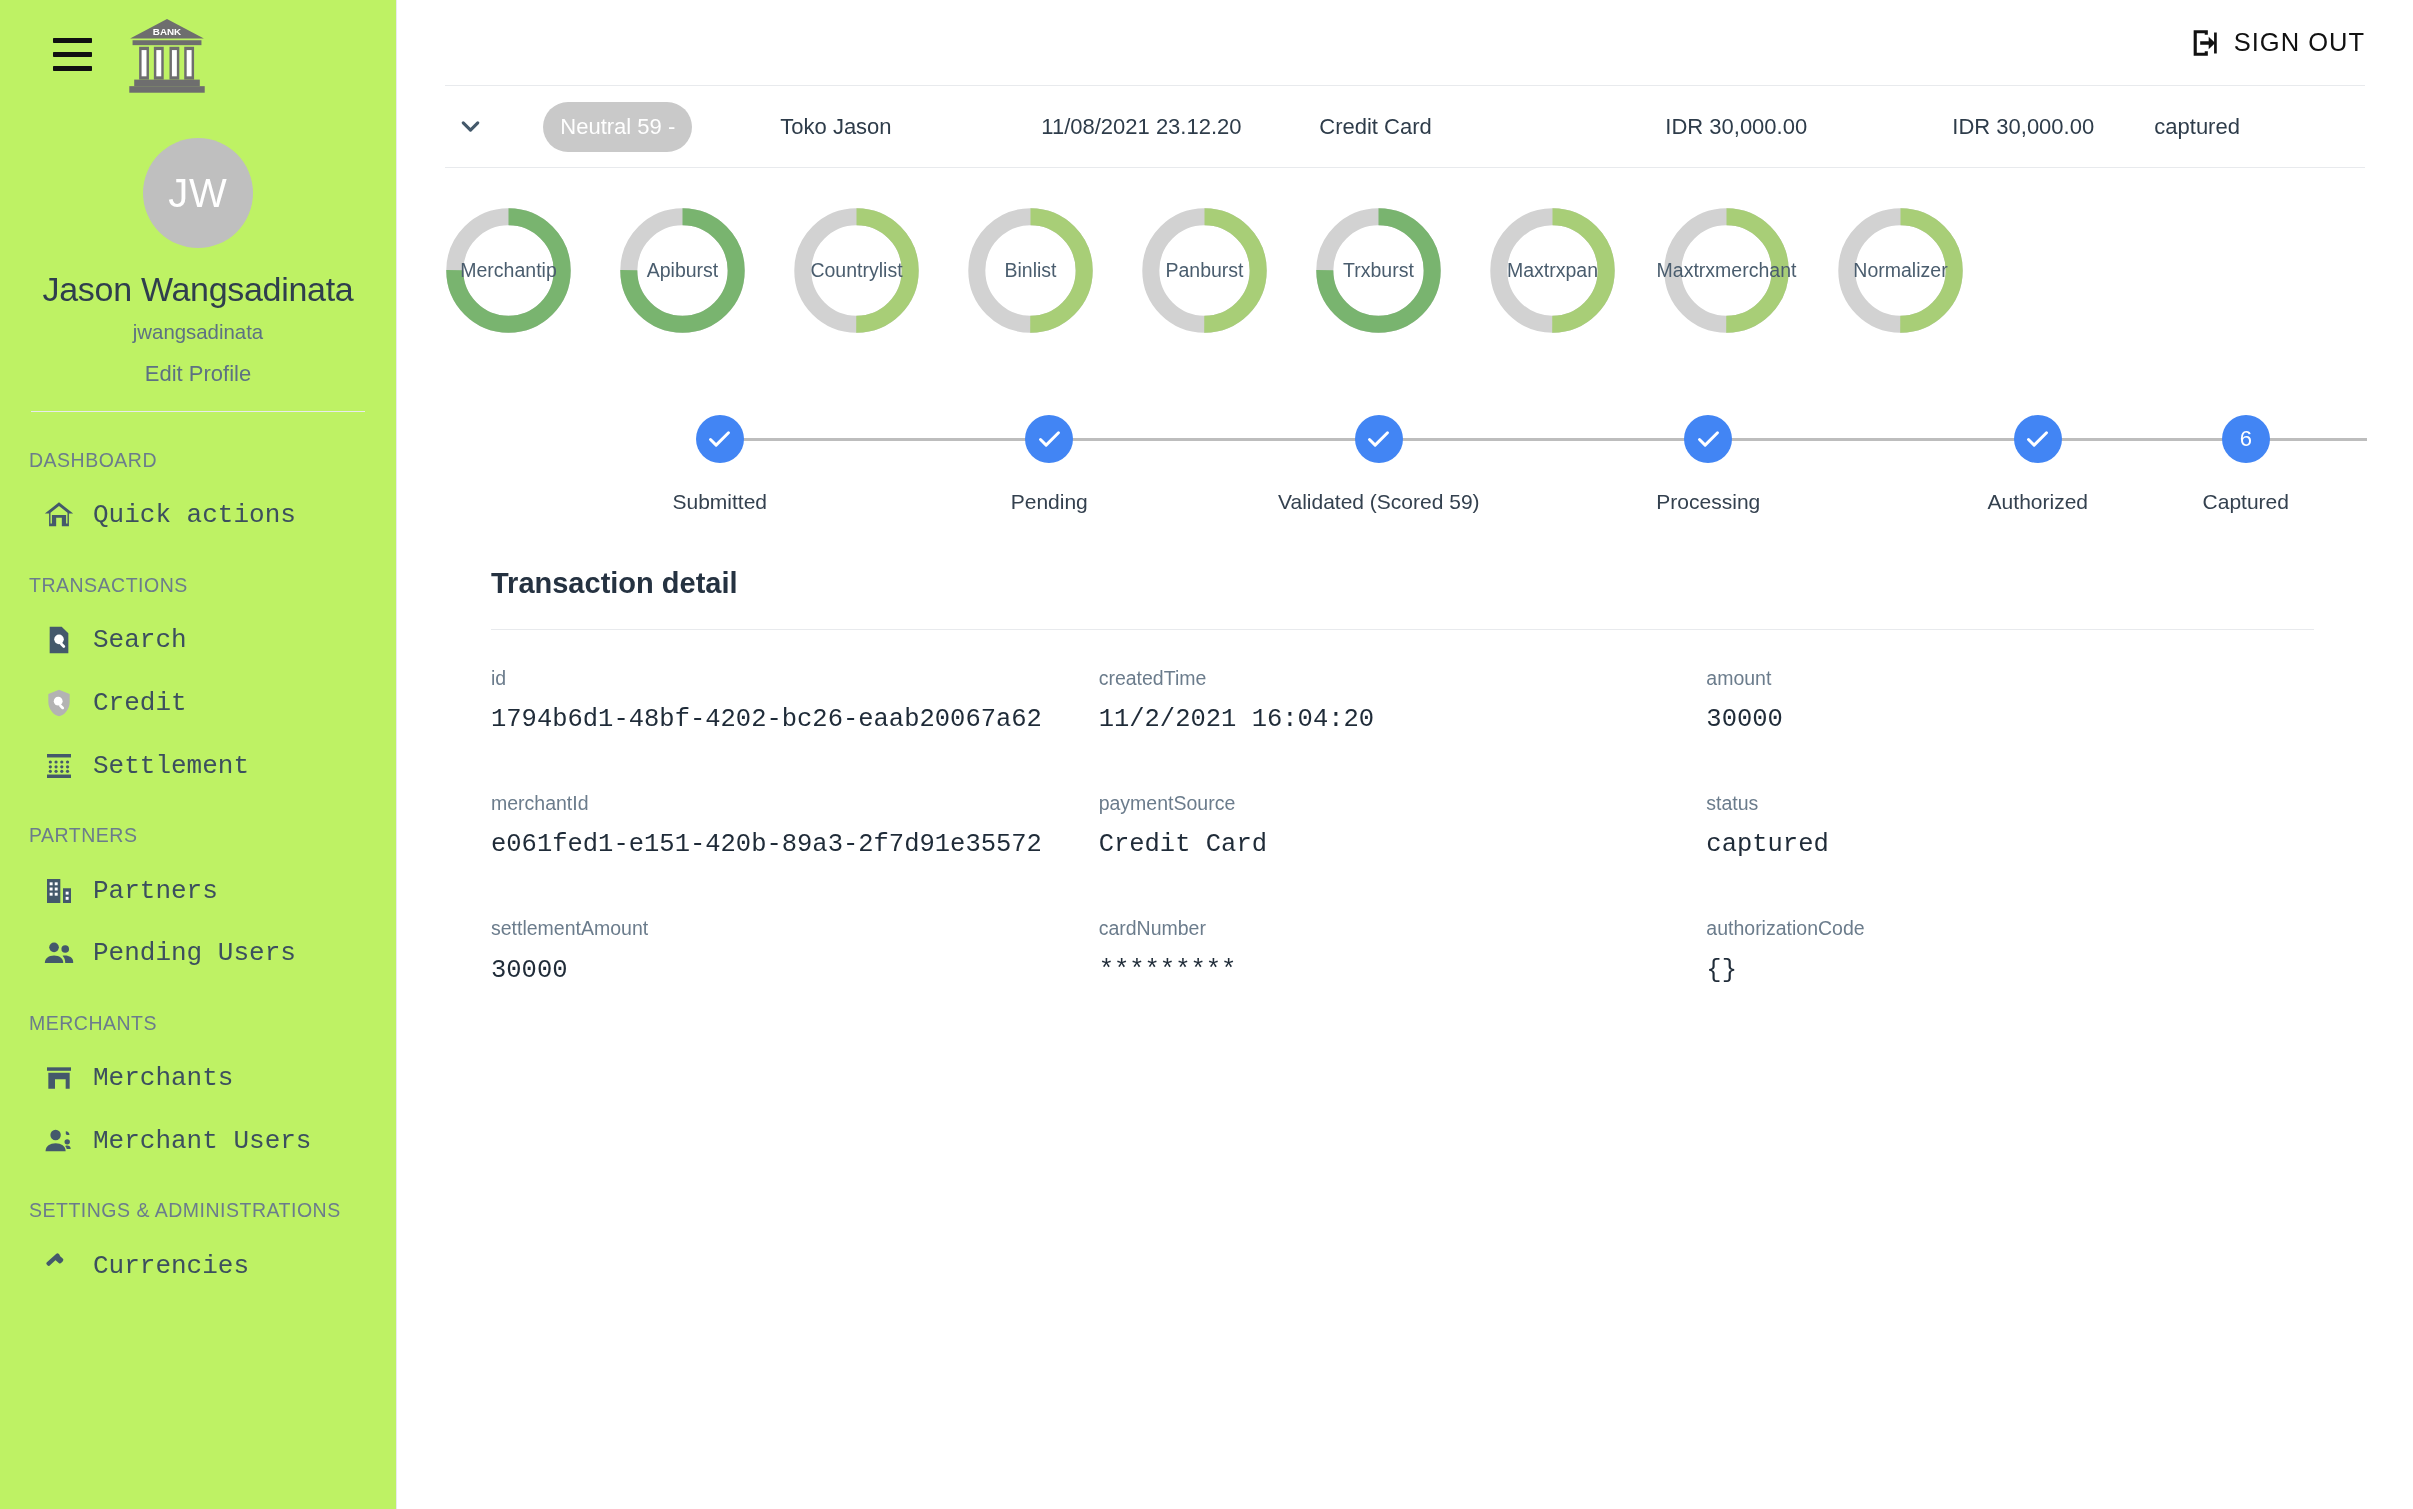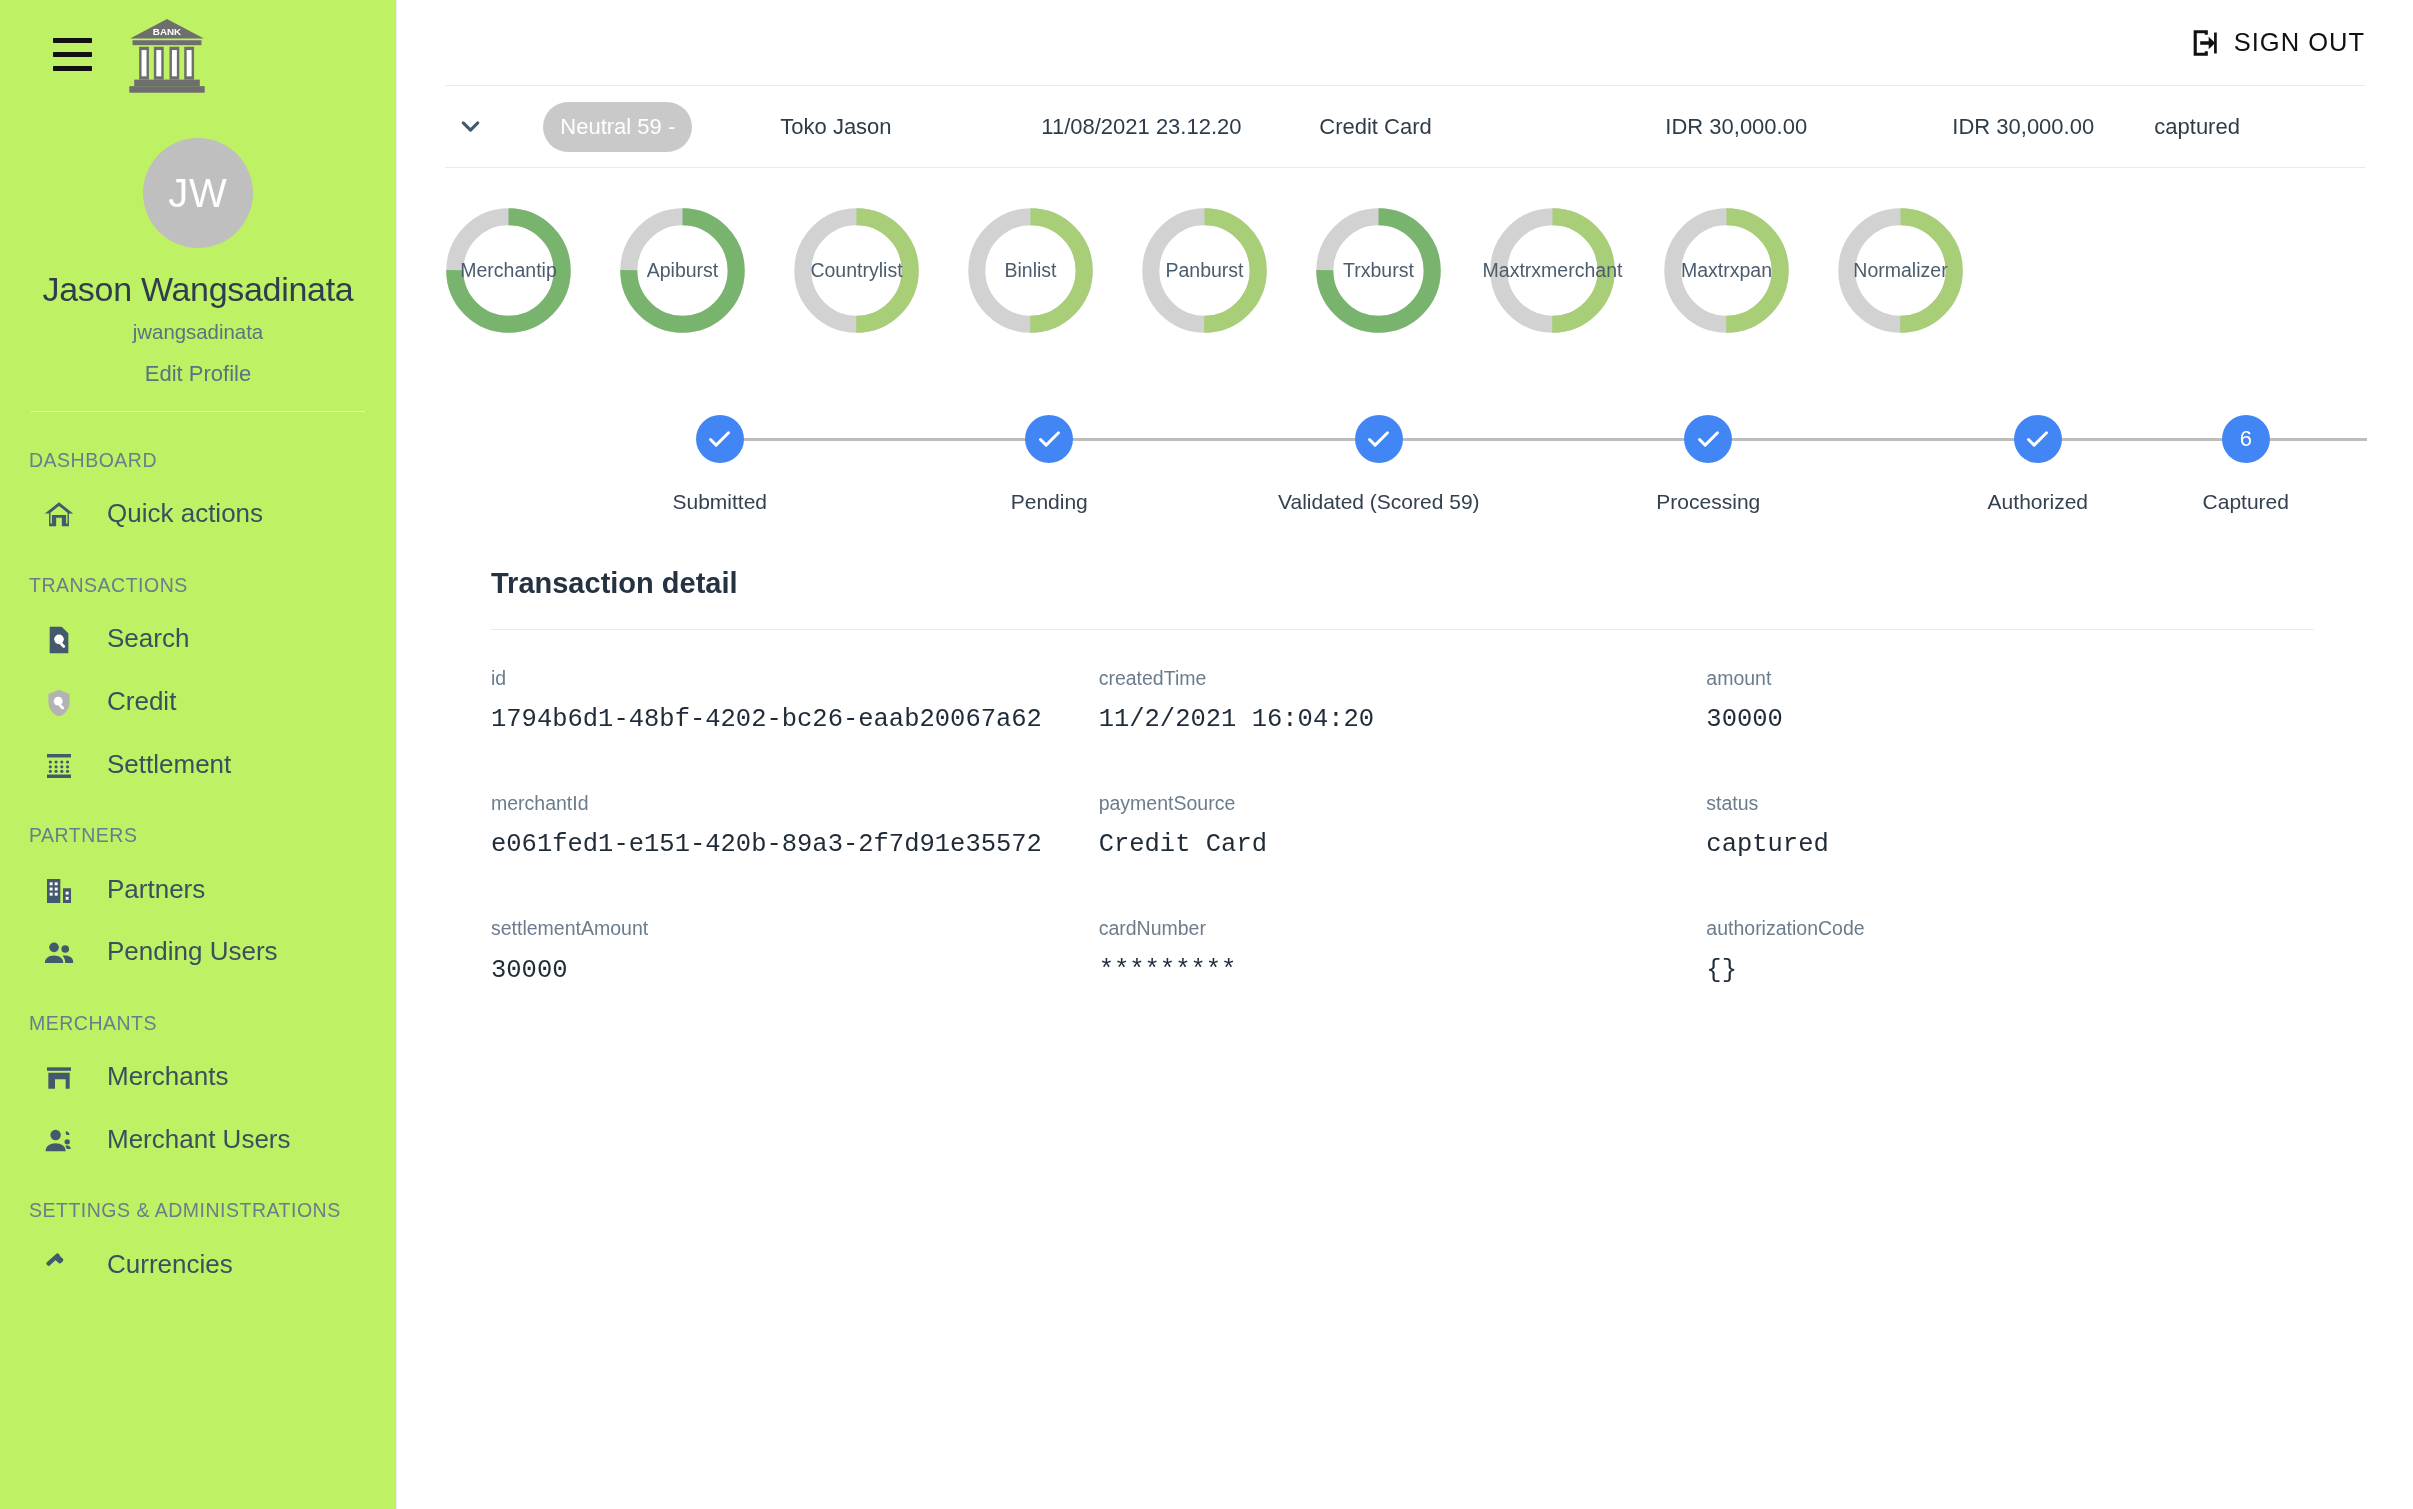--- a/index.html
+++ b/index.html
@@ -48,23 +48,24 @@
   .profile-handle { font-size: 20.4px; color: #5d7183; margin-top: 12px; }
   .profile-edit { font-size: 22px; color: #5d7183; margin-top: 17px; cursor:pointer; }
   .sidebar-divider { height:0.8px; background:#e8eaed; margin: 24px 31px 0 31px; }
 
   .nav { padding-top: 10.2px; }
   .nav-section-title {
     font-size: 19.5px; color: #6b7c8c; letter-spacing: 0.5px;
     padding: 27px 0 12px 29px;
   }
   .nav-item {
-    display: flex; align-items: flex-start; gap: 31px;
+    display: flex; align-items: center; gap: 17px;
     padding: 14.4px 0 14.4px 42px;
     cursor: pointer;
+    font-family: Liberation Mono, monospace;
   }
   .nav-item .nav-ico { width: 34px; height: 34px; flex: 0 0 34px; display:flex; align-items:center; justify-content:center; }
   .nav-item .nav-label { font-size: 26px; color: #3c4f5e; white-space: nowrap; }
 
   
   .main {
     flex: 1; height: 1510px; position: relative; overflow: hidden;
     background: #fff;
   }
   .topbar { height: 85px; display:flex; align-items:center; justify-content:flex-end; padding-right: 48px; }
@@ -372,28 +373,28 @@
               <circle cx="74.5" cy="74.5" r="63" fill="none" stroke="#d2d2d2" stroke-width="20"></circle>
               <circle cx="74.5" cy="74.5" r="63" fill="none" stroke="#79b46f" stroke-width="20" stroke-dasharray="296.88 98.96"></circle>
             </svg>
             <div class="ring-label">Trxburst</div>
           </div>
           <div class="ring">
             <svg width="127" height="127" viewBox="0 0 149 149">
               <circle cx="74.5" cy="74.5" r="63" fill="none" stroke="#d2d2d2" stroke-width="20"></circle>
               <circle cx="74.5" cy="74.5" r="63" fill="none" stroke="#a8ce77" stroke-width="20" stroke-dasharray="197.92 197.92"></circle>
             </svg>
+            <div class="ring-label">Maxtrxpan</div>
+          </div>
+          <div class="ring">
+            <svg width="127" height="127" viewBox="0 0 149 149">
+              <circle cx="74.5" cy="74.5" r="63" fill="none" stroke="#d2d2d2" stroke-width="20"></circle>
+              <circle cx="74.5" cy="74.5" r="63" fill="none" stroke="#a8ce77" stroke-width="20" stroke-dasharray="197.92 197.92"></circle>
+            </svg>
             <div class="ring-label">Maxtrxmerchant</div>
-          </div>
-          <div class="ring">
-            <svg width="127" height="127" viewBox="0 0 149 149">
-              <circle cx="74.5" cy="74.5" r="63" fill="none" stroke="#d2d2d2" stroke-width="20"></circle>
-              <circle cx="74.5" cy="74.5" r="63" fill="none" stroke="#a8ce77" stroke-width="20" stroke-dasharray="197.92 197.92"></circle>
-            </svg>
-            <div class="ring-label">Maxtrxpan</div>
           </div>
           <div class="ring">
             <svg width="127" height="127" viewBox="0 0 149 149">
               <circle cx="74.5" cy="74.5" r="63" fill="none" stroke="#d2d2d2" stroke-width="20"></circle>
               <circle cx="74.5" cy="74.5" r="63" fill="none" stroke="#a8ce77" stroke-width="20" stroke-dasharray="197.92 197.92"></circle>
             </svg>
             <div class="ring-label">Normalizer</div>
           </div>
         </div>
 

